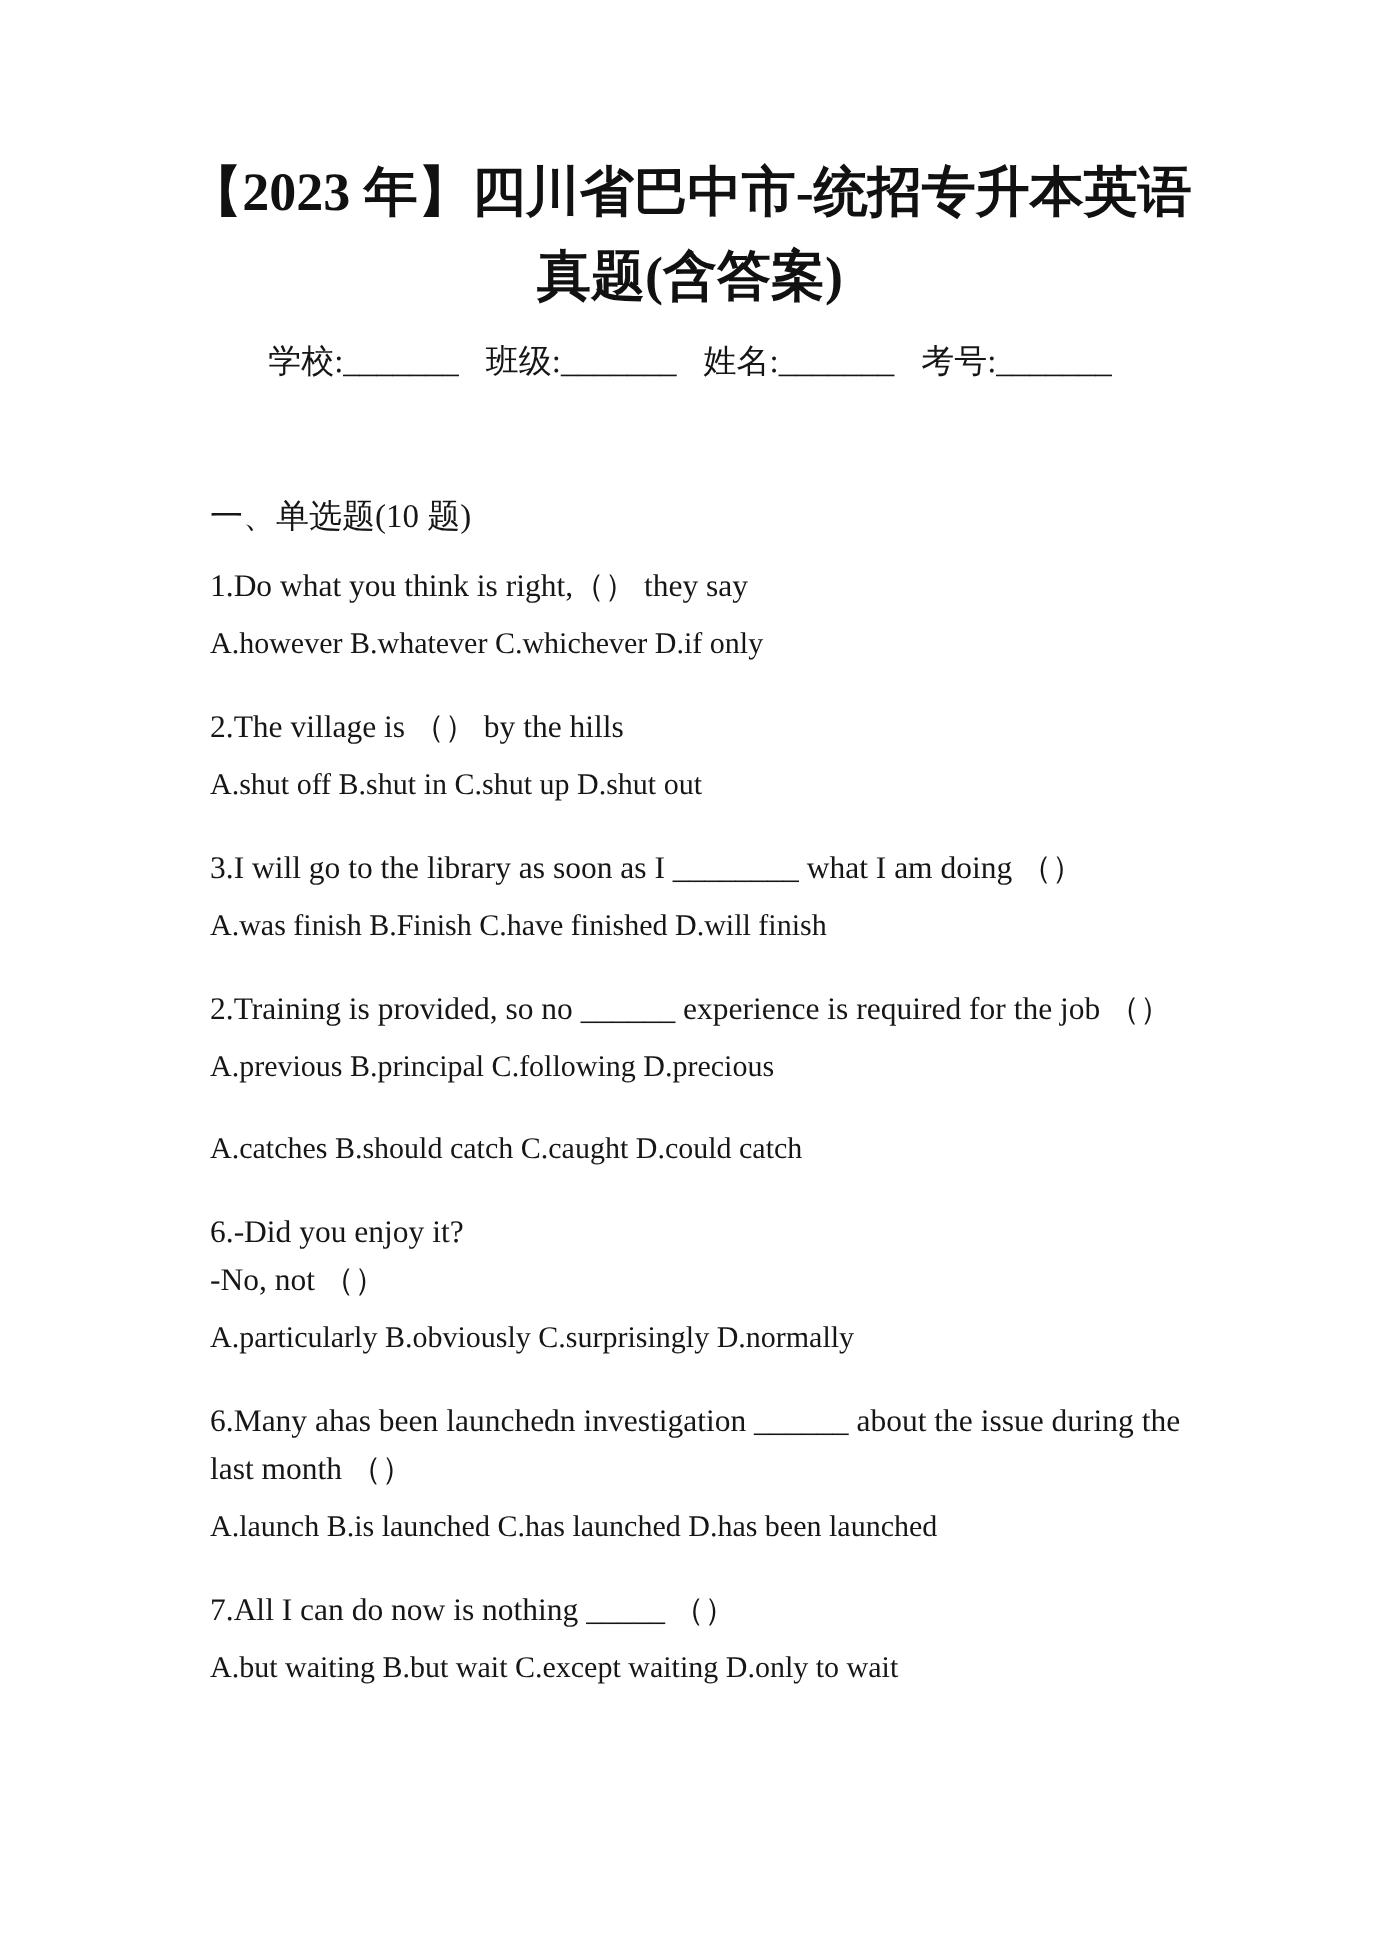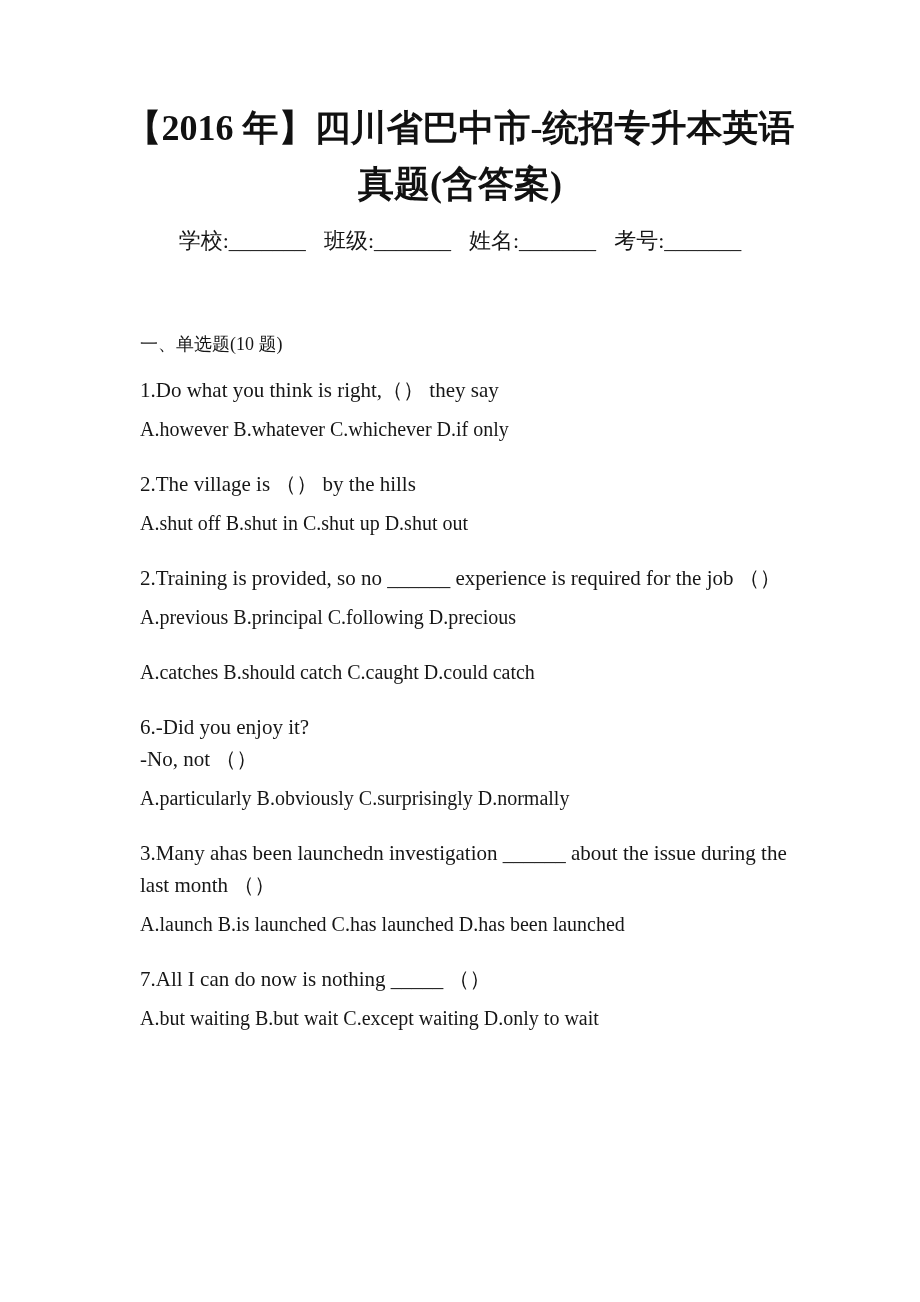--- a/index.html
+++ b/index.html
@@ -31,72 +31,76 @@
     font-size: 22px;
     line-height: 30px;
     white-space: nowrap;
   }
   .info-field { display: inline-block; margin: 0 9px; }
 
   
   .content { padding: 0 132px 0 140px; }
   .section-heading {
     margin-top: 72px;
-    font-size: 18px;
+    font-size: 22px;
     line-height: 32px;
   }
   .question-block { margin-top: 23px; }
   .question-block:first-child { margin-top: 14px; }
   .q-line {
     font-size: 21px;
     line-height: 32px;
   }
   .q-options {
     margin-top: 7px;
     font-size: 20px;
     line-height: 32px;
   }
 </style>
 </head>
 <body>
 
 <div class="page">
 
   <h1 class="title">
-    <div>【2016 年】四川省巴中市-统招专升本英语</div>
+    <div>【2023 年】四川省巴中市-统招专升本英语</div>
     <div>真题(含答案)</div>
   </h1>
 
   <div class="info-line"><span class="info-field">学校:_______</span><span class="info-field">班级:_______</span><span class="info-field">姓名:_______</span><span class="info-field">考号:_______</span></div>
 
   <main class="content">
     <div class="section-heading">一、单选题(10 题)</div>
     <div>
         <div class="question-block">
           <div class="q-line">1.Do what you think is right,（） they say</div>
           <div class="q-options">A.however B.whatever C.whichever D.if only</div>
         </div>
         <div class="question-block">
           <div class="q-line">2.The village is （） by the hills</div>
           <div class="q-options">A.shut off B.shut in C.shut up D.shut out</div>
         </div>
         <div class="question-block">
+          <div class="q-line">3.I will go to the library as soon as I ________ what I am doing （）</div>
+          <div class="q-options">A.was finish B.Finish C.have finished D.will finish</div>
+        </div>
+        <div class="question-block">
           <div class="q-line">2.Training is provided, so no ______ experience is required for the job （）</div>
           <div class="q-options">A.previous B.principal C.following D.precious</div>
         </div>
         <div class="question-block">
           <div class="q-options">A.catches B.should catch C.caught D.could catch</div>
         </div>
         <div class="question-block">
           <div class="q-line">6.-Did you enjoy it?</div>
           <div class="q-line">-No, not （）</div>
           <div class="q-options">A.particularly B.obviously C.surprisingly D.normally</div>
         </div>
         <div class="question-block">
-          <div class="q-line">3.Many ahas been launchedn investigation ______ about the issue during the</div>
+          <div class="q-line">6.Many ahas been launchedn investigation ______ about the issue during the</div>
           <div class="q-line">last month （）</div>
           <div class="q-options">A.launch B.is launched C.has launched D.has been launched</div>
         </div>
         <div class="question-block">
           <div class="q-line">7.All I can do now is nothing _____ （）</div>
           <div class="q-options">A.but waiting B.but wait C.except waiting D.only to wait</div>
         </div>
       </div>
   </main>
 

